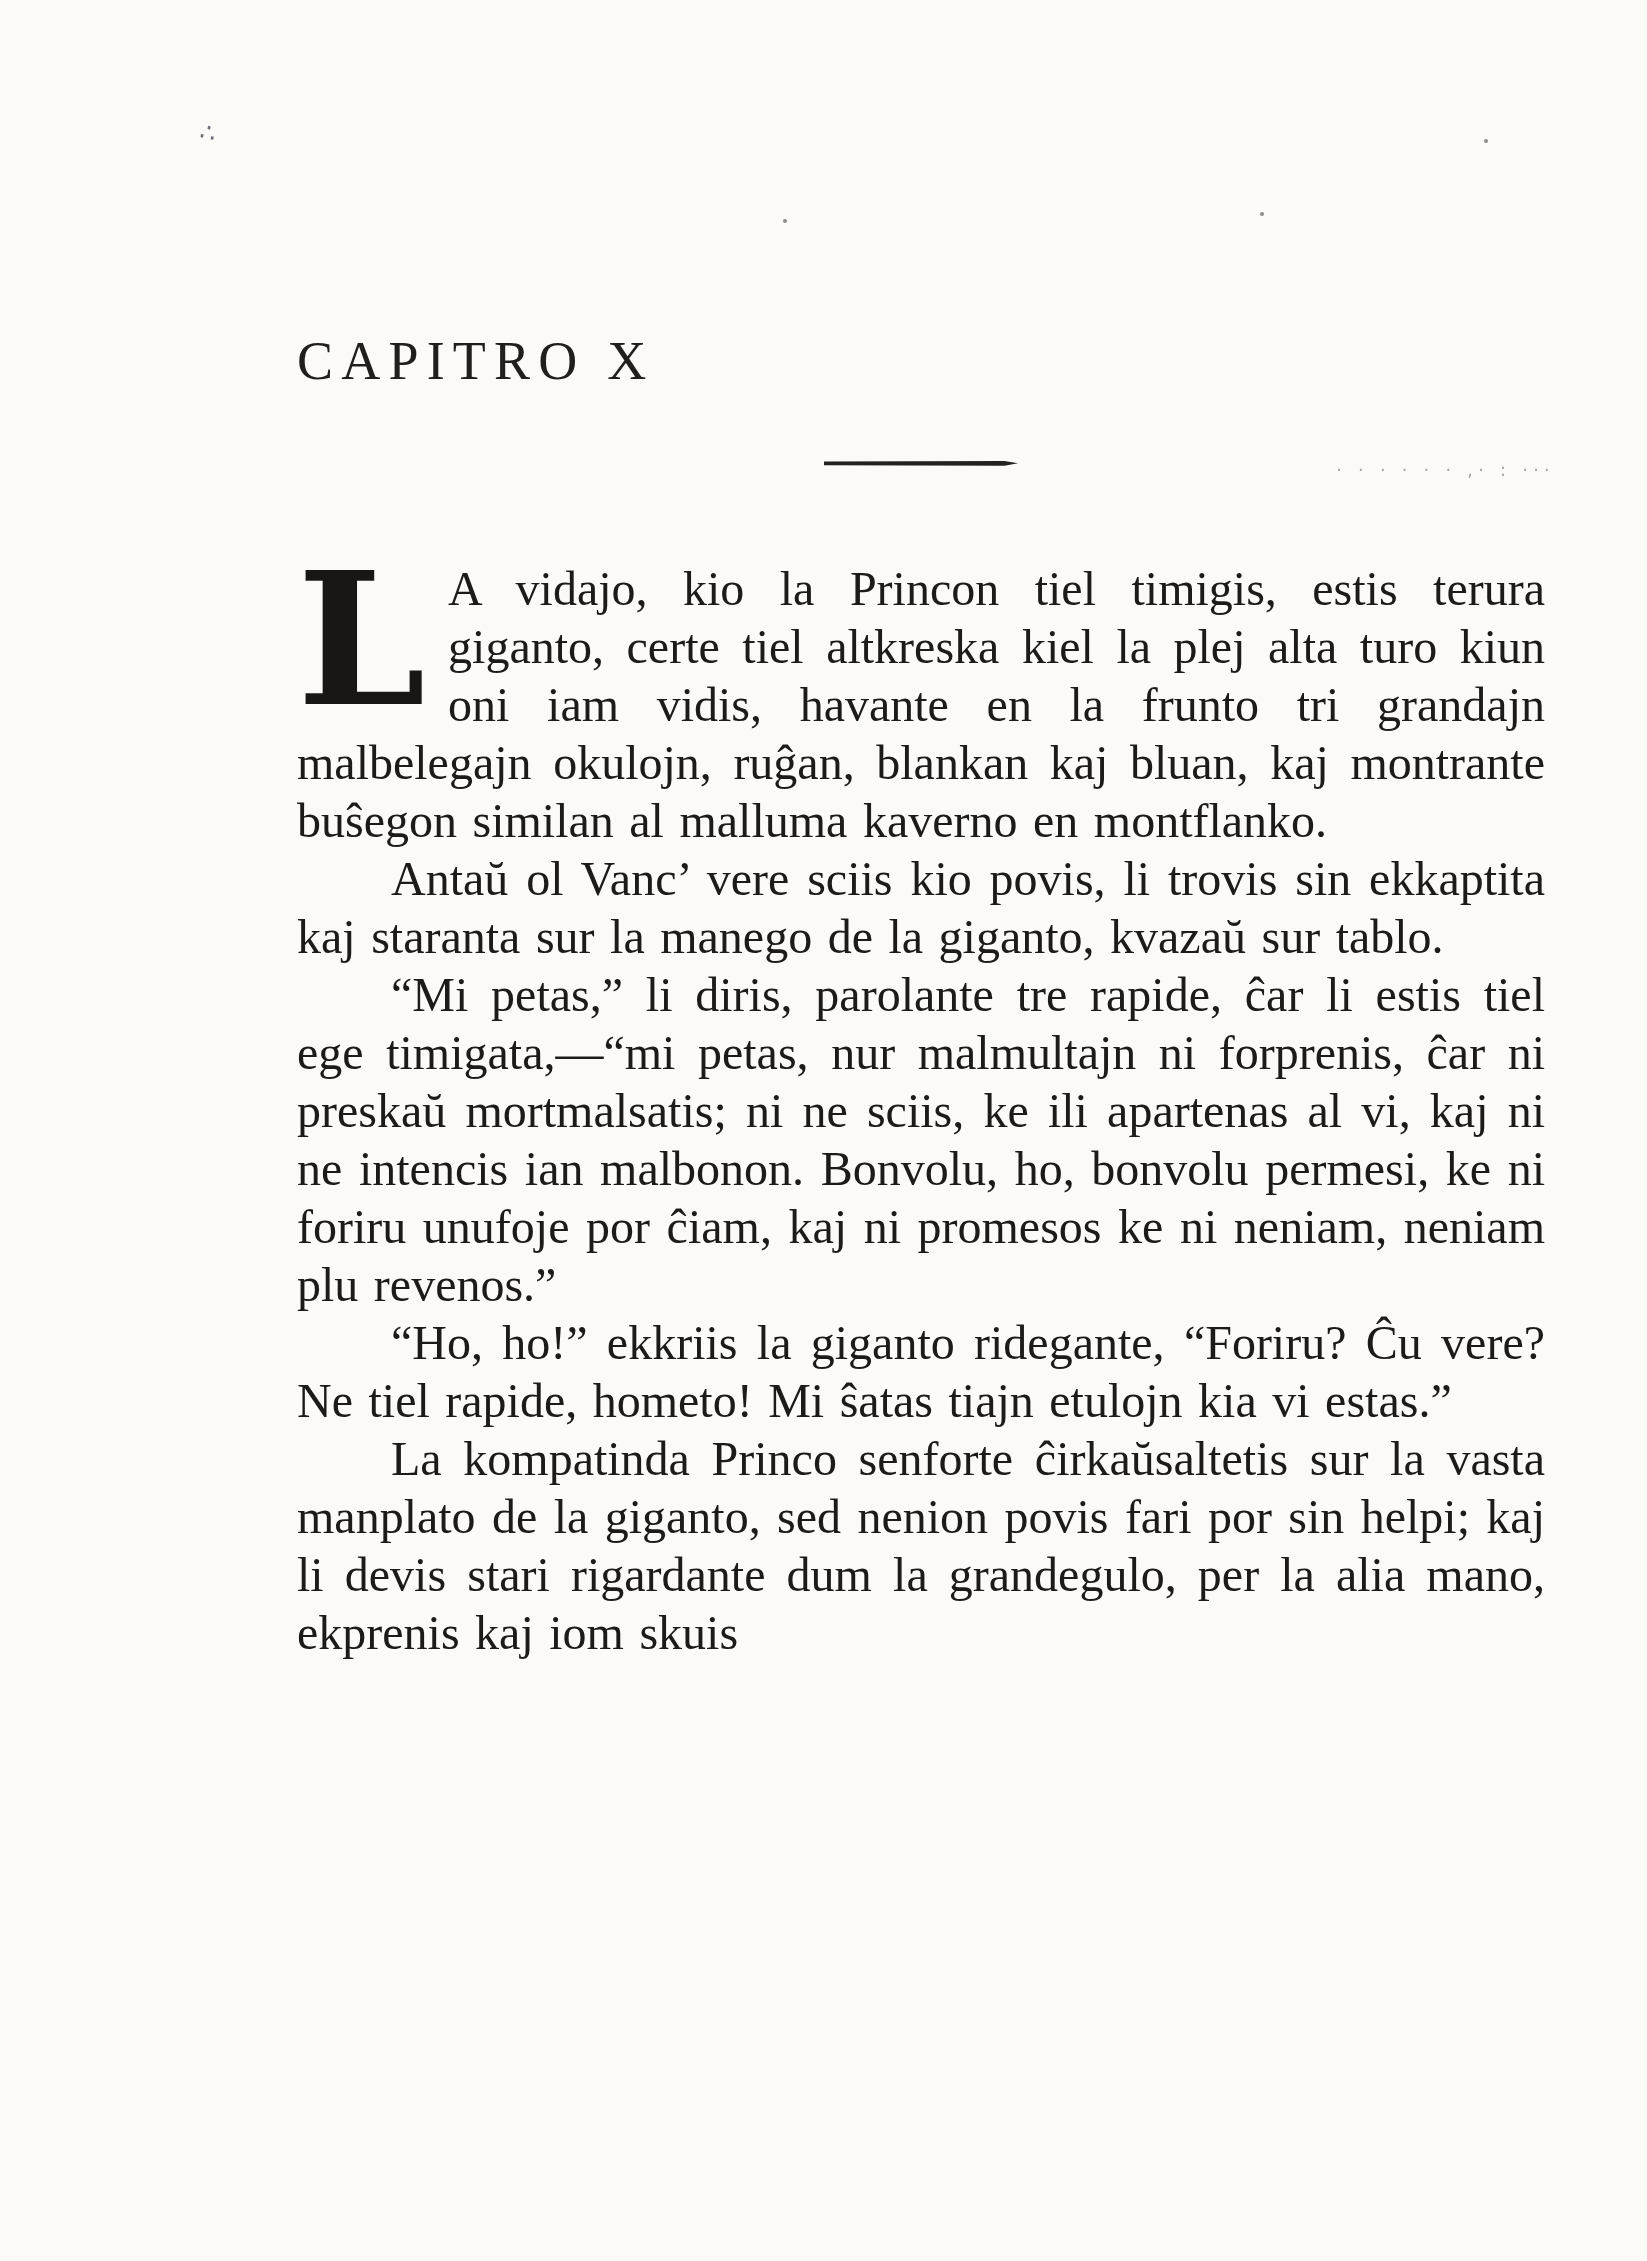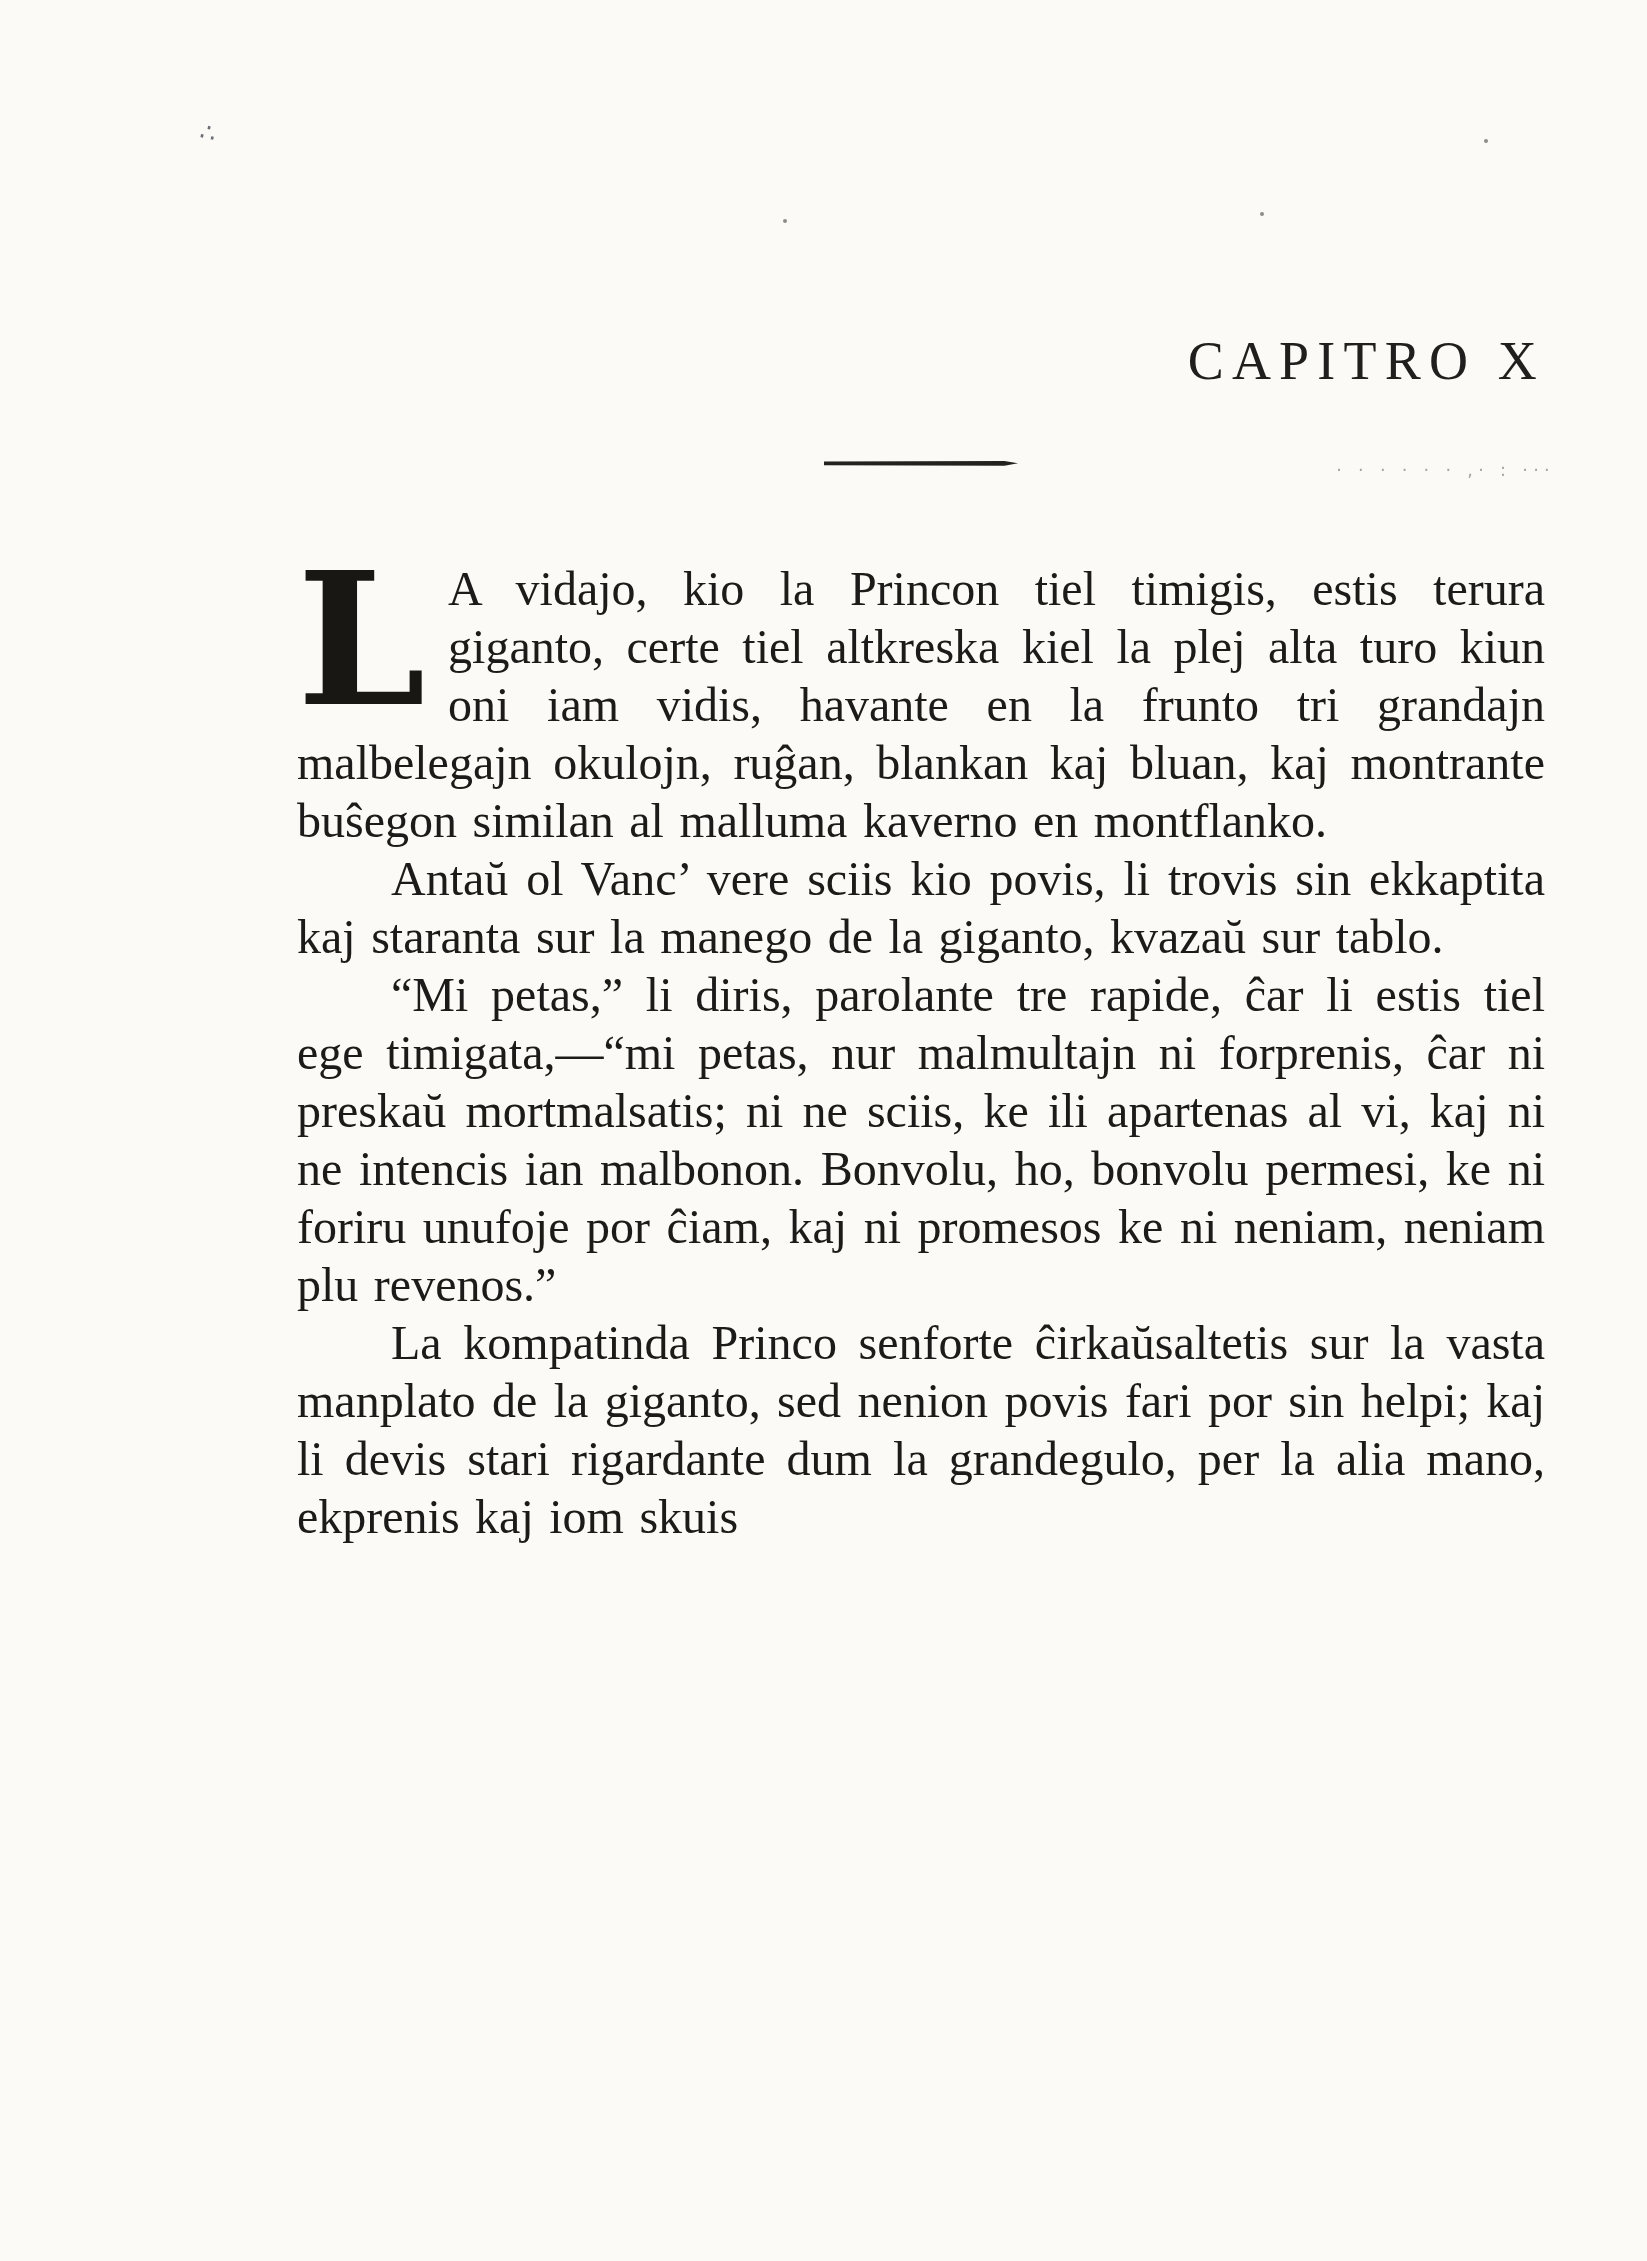--- a/index.html
+++ b/index.html
@@ -17,21 +17,21 @@
     overflow: hidden;
   }
   .content {
     position: absolute;
     left: 297px;
     top: 330px;
     width: 1248px;
   }
   .chapter-title {
     margin: 0;
-    text-align: right;
+    text-align: left;
     font-size: 54px;
     font-weight: normal;
     letter-spacing: 8.2px;
     color: #201f1d;
   }
   .divider {
     width: 194px;
     height: 4.7px;
     background: #23221f;
     margin: 69px auto 0 auto;
@@ -122,20 +122,21 @@
     <div class="body-text">
 
       <p>
         <span class="drop-cap">L</span><span>A vidajo, kio la Princon tiel timigis, estis terura giganto, certe tiel altkreska kiel la plej alta turo kiun oni iam vidis, havante en la frunto tri grandajn malbelegajn okulojn, ruĝan, blankan kaj bluan, kaj montrante buŝegon similan al malluma kaverno en montflanko.</span>
       </p>
 
       <p class="para-indent">Antaŭ ol Vanc’ vere sciis kio povis, li trovis sin ekkaptita kaj staranta sur la manego de la giganto, kvazaŭ sur tablo.</p>
 
       <p class="para-indent">“Mi petas,” li diris, parolante tre rapide, ĉar li estis tiel ege timigata,—“mi petas, nur malmultajn ni forprenis, ĉar ni preskaŭ mortmalsatis; ni ne sciis, ke ili apartenas al vi, kaj ni ne intencis ian malbonon. Bonvolu, ho, bonvolu permesi, ke ni foriru unufoje por ĉiam, kaj ni promesos ke ni neniam, neniam plu revenos.”</p>
 
+      <p class="para-indent">“Ho, ho!” ekkriis la giganto ridegante, “Foriru? Ĉu vere?  Ne tiel rapide, hometo!  Mi ŝatas tiajn etulojn kia vi estas.”</p>
 
       <p class="para-indent">La kompatinda Princo senforte ĉirkaŭsaltetis sur la vasta manplato de la giganto, sed nenion povis fari por sin helpi; kaj li devis stari rigardante dum la grandegulo, per la alia mano, ekprenis kaj iom skuis</p>
 
     </div>
   </div>
 
   <div class="ink-blob-bottom"></div>
 
 </div>
 

